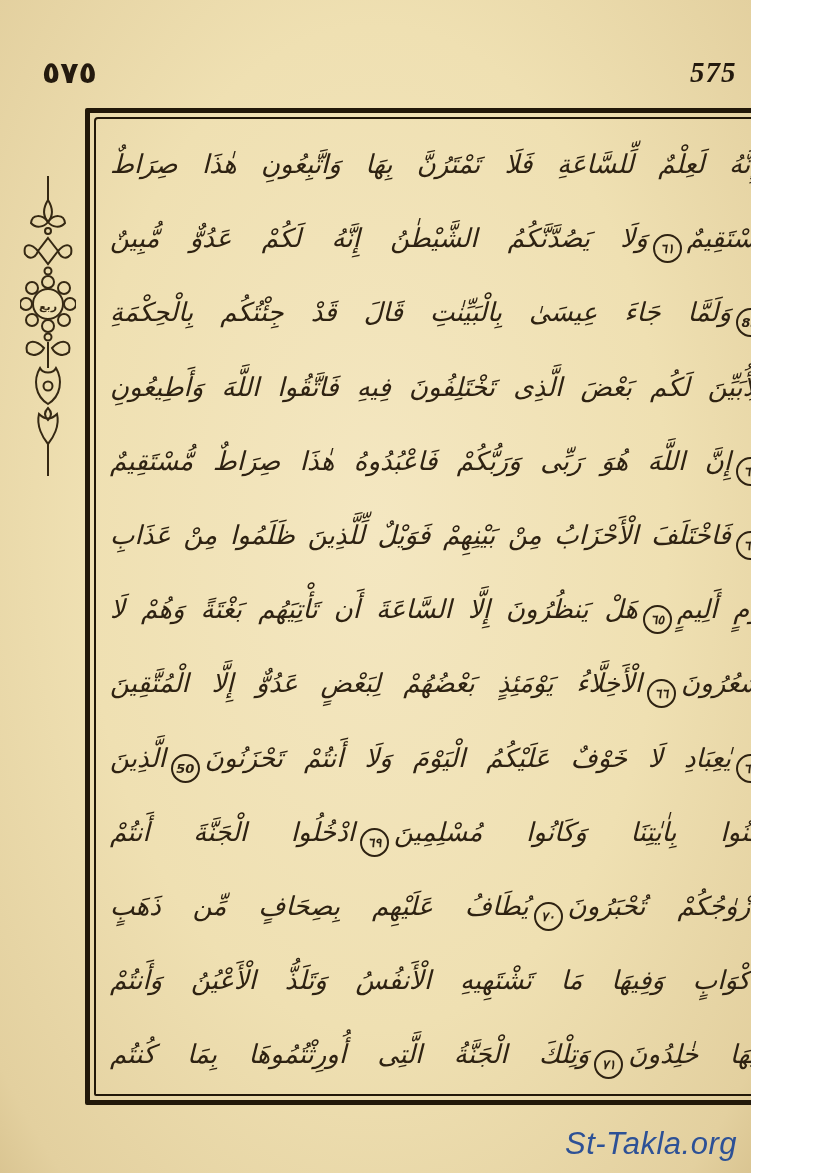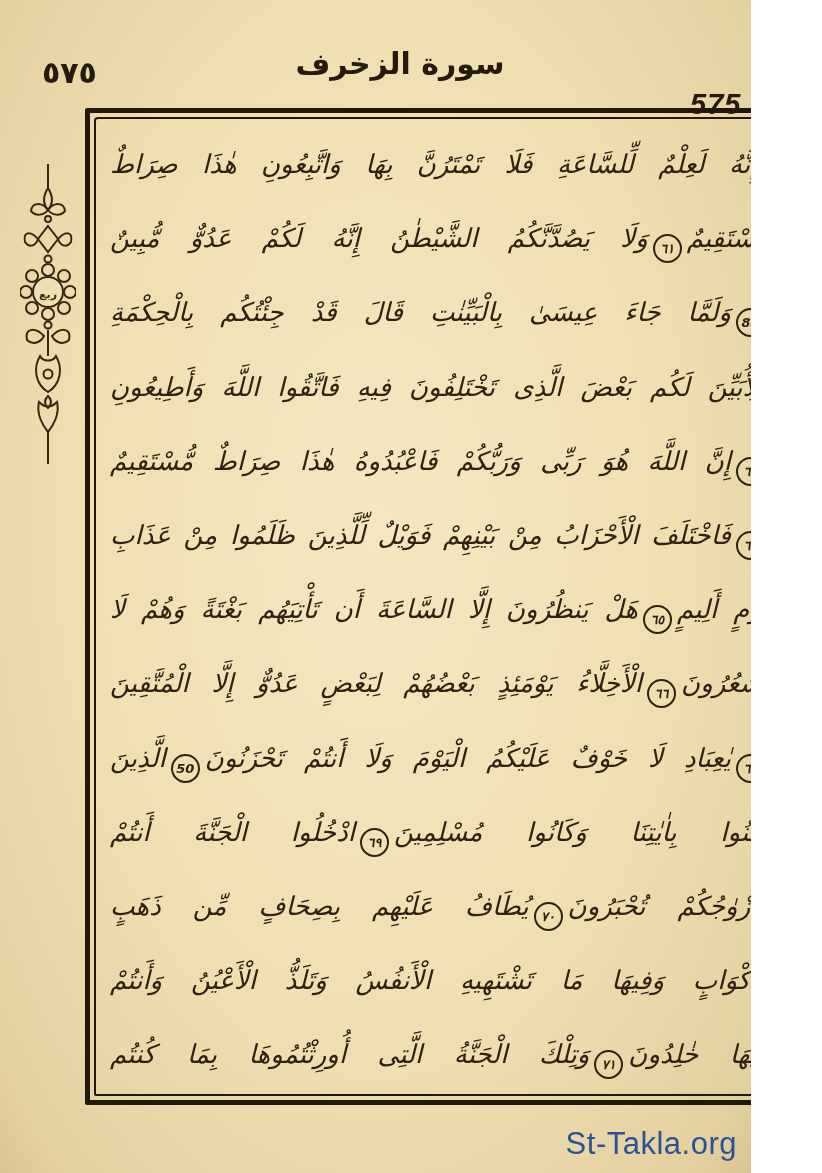--- a/index.html
+++ b/index.html
@@ -16,22 +16,22 @@
     position:absolute;left:42px;top:55px;
     font-size:30px;font-weight:bold;letter-spacing:2px;color:#241a0e;
   }
   .hdr-title{
     position:absolute;left:268px;top:46px;width:264px;
     text-align:center;font-size:30px;font-weight:bold;color:#241a0e;
     direction:rtl;
   }
   .hdr-num-w{
     position:absolute;left:690px;top:56px;
-    font-family:Liberation Sans, sans-serif;font-style:italic;
-    font-size:29px;font-weight:bold;color:#241a0e;letter-spacing:1px;margin-top:32px;
+    font-family:Liberation Serif, serif;font-style:italic;
+    font-size:29px;font-weight:bold;color:#241a0e;letter-spacing:1px;
   }
   
   .frame{
     position:absolute;left:85px;top:108px;width:706px;height:997px;
     border:5px solid #221809;
     box-sizing:border-box;
     border-radius:2px;
     font-style:italic;
   }
   .frame-inner{
@@ -55,37 +55,37 @@
   .verse-marker{
     display:inline-flex;align-items:center;justify-content:center;
     width:29px;height:29px;
     border:2px solid #2e2212;border-radius:50%;
     font-size:13px;line-height:1;font-weight:bold;
     margin:16px 5px;vertical-align:-6px;
     box-sizing:border-box;
   }
   
   .ornament{
-    position:absolute;left:20px;top:164px;width:56px;height:300px;
+    position:absolute;left:20px;top:176px;width:56px;height:300px;
   }
   .ornament svg{display:block;}
   
   .watermark{
     position:absolute;right:14px;top:1126px;
     font-size:31px;letter-spacing:.5px;
     font-family:"Liberation Sans", sans-serif;
+    font-style:italic;
   }
 </style>
 </head>
 <body>
 
 <div class="page">
 
   <div class="hdr-num-ar">٥٧٥</div>
-  <div class="hdr-title">سورة الزخرف</div>
   <div class="hdr-num-w">575</div>
 
   <div class="ornament">
     <svg width="56" height="300" viewBox="0 0 56 300" fill="none" stroke="#352813" stroke-width="2">
 
       <line x1="28" y1="0" x2="28" y2="26"></line>
 
       <path d="M28 24 C23 32 23 40 28 46 C33 40 33 32 28 24 Z"></path>
       <path d="M28 46 C22 38 12 38 11 47 C16 53 24 51 28 46 Z"></path>
       <path d="M28 46 C34 38 44 38 45 47 C40 53 32 51 28 46 Z"></path>

